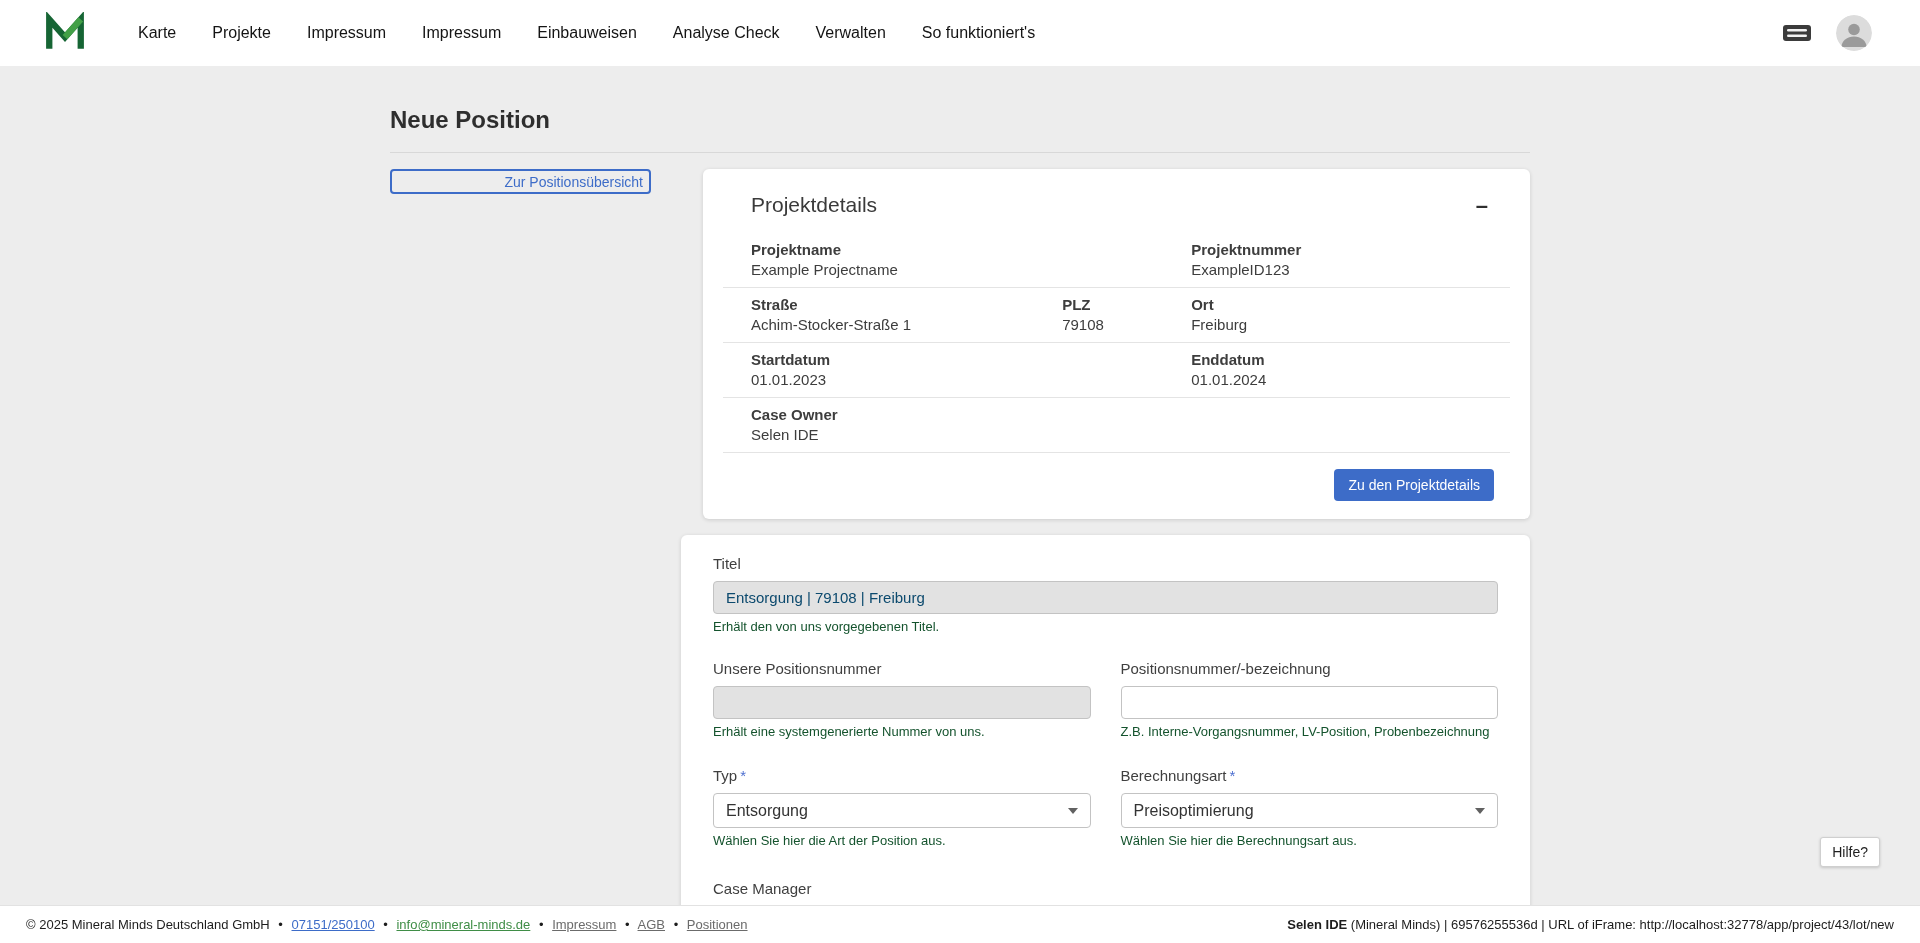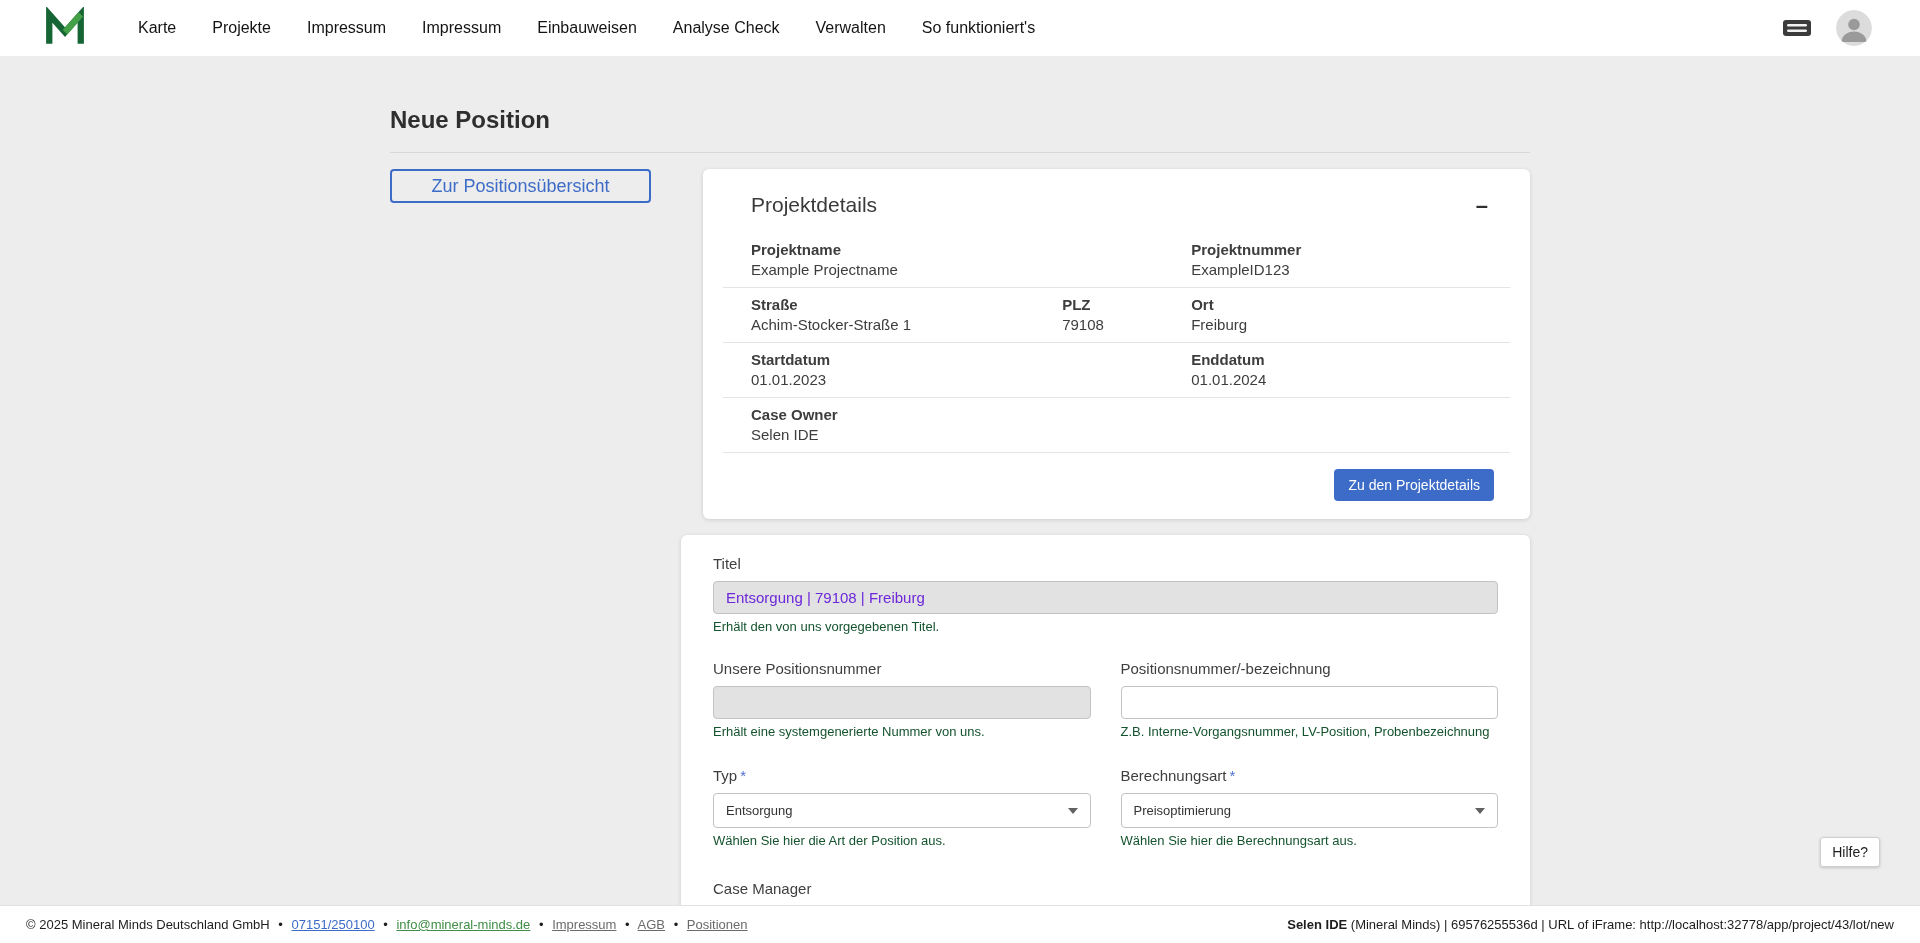--- a/index.html
+++ b/index.html
@@ -3,38 +3,38 @@
 <meta charset="utf-8">
 <style>
   * { box-sizing: border-box; }
   html,body { margin:0; padding:0; }
   body {
     width:1920px; height:943px; position:relative; overflow:hidden;
     background:#ededed; font-family:"Liberation Sans", sans-serif; color:#222;
   }
 
   
-  .navbar { height:56px; background:#fff; display:flex; align-items:center; padding:0 48px 0 44px; }
+  .navbar { height:66px; background:#fff; display:flex; align-items:center; padding:0 48px 0 44px; }
   .logo { width:42px; height:42px; margin-right:52px; display:flex; align-items:center; cursor:pointer; }
   .nav-items { display:flex; align-items:center; }
   .nav-item { font-size:16px; color:#141414; text-decoration:none; margin-right:36px; cursor:pointer; white-space:nowrap; }
   .nav-right { margin-left:auto; display:flex; align-items:center; gap:24px; }
   .icon-btn { background:none; border:none; padding:0; cursor:pointer; display:flex; align-items:center; }
   .avatar-wrap { width:36px; height:36px; border-radius:50%; overflow:hidden; display:flex; }
 
   
   .main { position:absolute; top:60px; bottom:38px; left:0; right:0; overflow:hidden; }
   .container { width:1140px; margin:0 auto; padding-top:46px; }
   .page-title { font-size:24px; font-weight:700; color:#2e2e2e; margin:0; line-height:28px; }
   .title-divider { border-bottom:1px solid #d8d8d8; margin-top:18px; }
   .content-row { display:flex; gap:30px; margin-top:16px; align-items:flex-start; }
   .left-col { width:261px; flex:none; }
   .outline-btn {
-    width:100%; height:34px; background:transparent; border:2px solid #3d6cc8; border-radius:4px;
-    color:#3d6cc8; font-size:18px; cursor:pointer; font-family:inherit;
+    width:100%; height:25px; background:transparent; border:2px solid #3d6cc8; border-radius:4px;
+    color:#3d6cc8; font-size:14px; cursor:pointer; font-family:inherit;text-align:right;
   }
   .right-col { flex:1; min-width:0; }
 
   .card { background:#fff; border-radius:6px; box-shadow:0 1px 4px rgba(0,0,0,.14); }
 
   
   .project-card { padding:24px 20px 18px;margin-left:22px; }
   .card-head { display:flex; justify-content:space-between; align-items:flex-start; padding:0 18px 0 28px; }
   .card-head h2 { font-size:21px; font-weight:400; color:#3a3a3a; margin:0; }
   .collapse-btn { background:none; border:none; font-size:22px; font-weight:700; color:#2f2f2f; cursor:pointer; line-height:1; padding:2px 4px; }
@@ -50,28 +50,28 @@
   }
 
   
   .form-card { margin-top:16px; padding:20px 32px 70px; }
   .form-label { font-size:15px; font-weight:500; color:#3f3f3f; display:block; line-height:18px; }
   .req { color:#4d6fd0; margin-left:3px; }
   .text-input {
     width:100%; height:33px; border:1px solid #c3c3c3; border-radius:4px; background:#fff;
     padding:0 12px; font-size:15px; color:#333; font-family:inherit; margin-top:8px; display:block;
   }
-  .text-input:disabled { background:#e2e2e2; color:#6d28d9; }
+  .text-input:disabled { background:#e2e2e2; color:#0c4a6e; }
   .helper { font-size:13px; color:#14532d; margin-top:5px; line-height:15px; }
   .form-grid { display:grid; grid-template-columns:1fr 1fr; column-gap:30px; margin-top:26px; }
   .form-grid.typ-row { margin-top:28px; }
   .select {
     height:35px; margin-top:8px; border:1px solid #c3c3c3; border-radius:4px; background:#fff;
     display:flex; align-items:center; justify-content:space-between; padding:0 12px;
-    font-size:13px; color:#333; cursor:pointer;
+    font-size:16px; color:#333; cursor:pointer;
   }
   .caret { width:0; height:0; border-left:5px solid transparent; border-right:5px solid transparent; border-top:6px solid #616161; }
   .cm-group { margin-top:32px; }
 
   
   .help-btn {
     position:absolute; right:40px; bottom:76px; z-index:20;
     background:#fff; border:1px solid #cfcfcf; border-radius:3px; box-shadow:0 1px 3px rgba(0,0,0,.18);
     padding:6px 11px; font-size:14px; color:#1f1f1f; cursor:pointer; font-family:inherit;
   }

